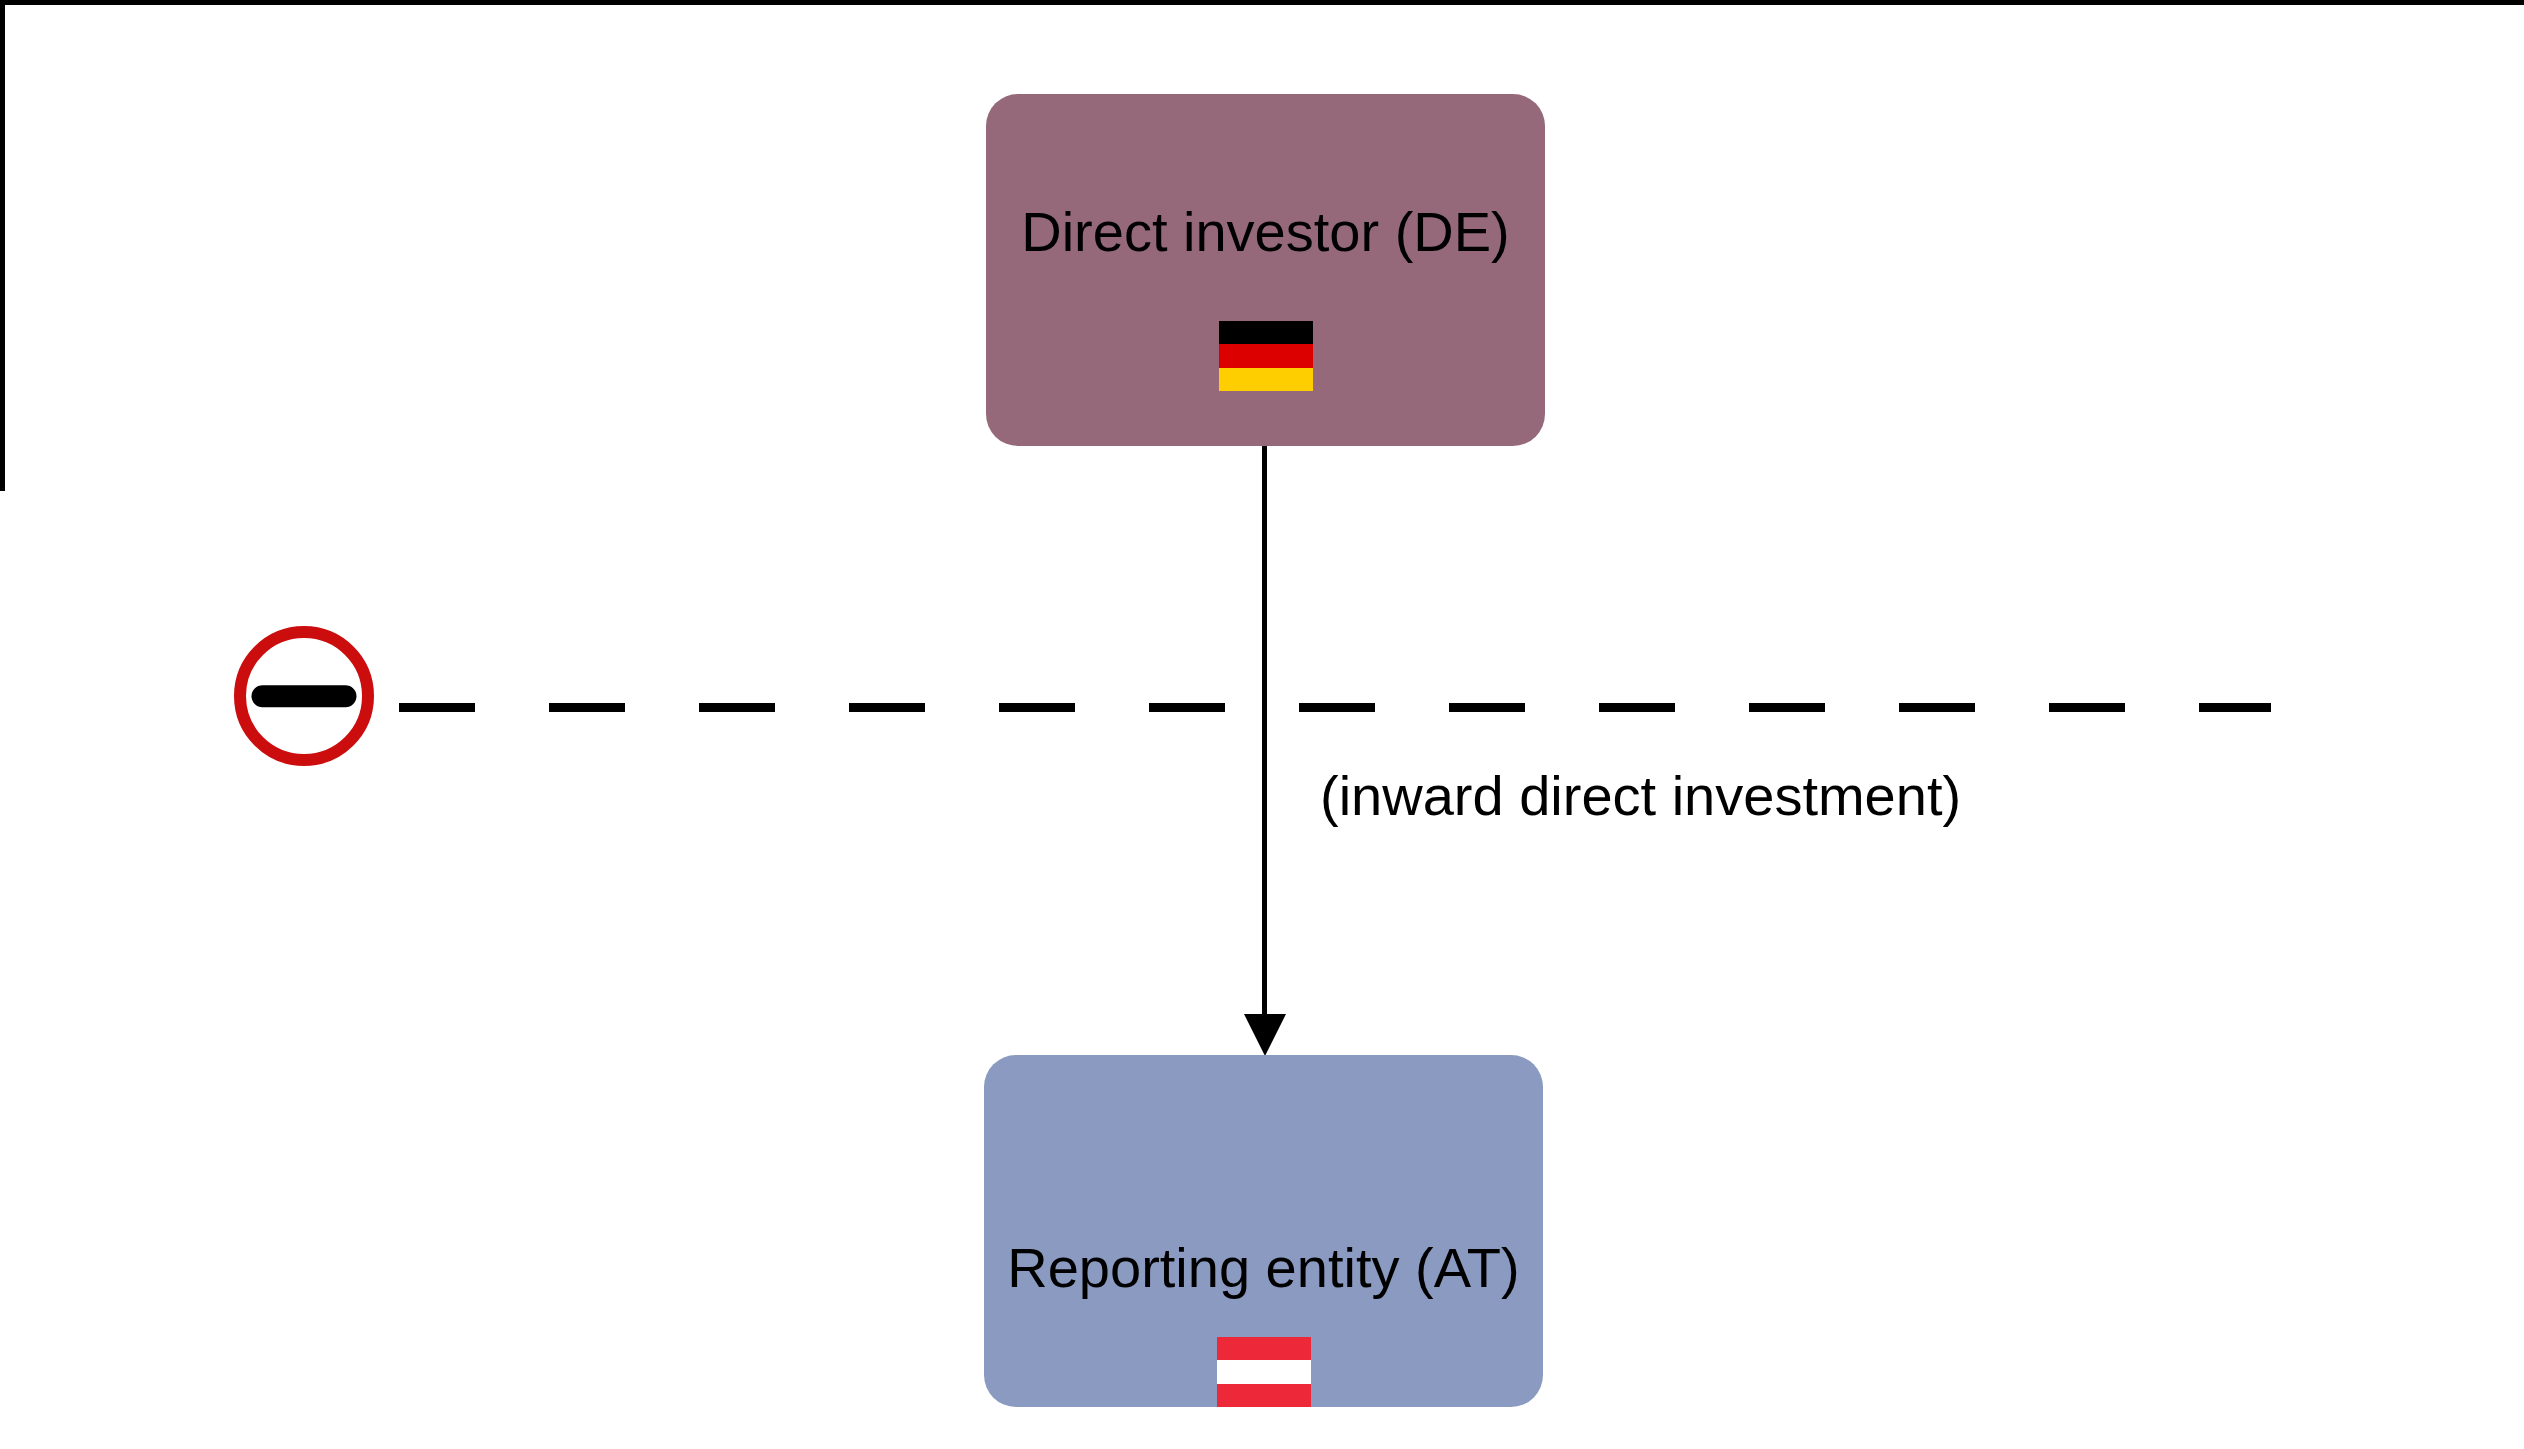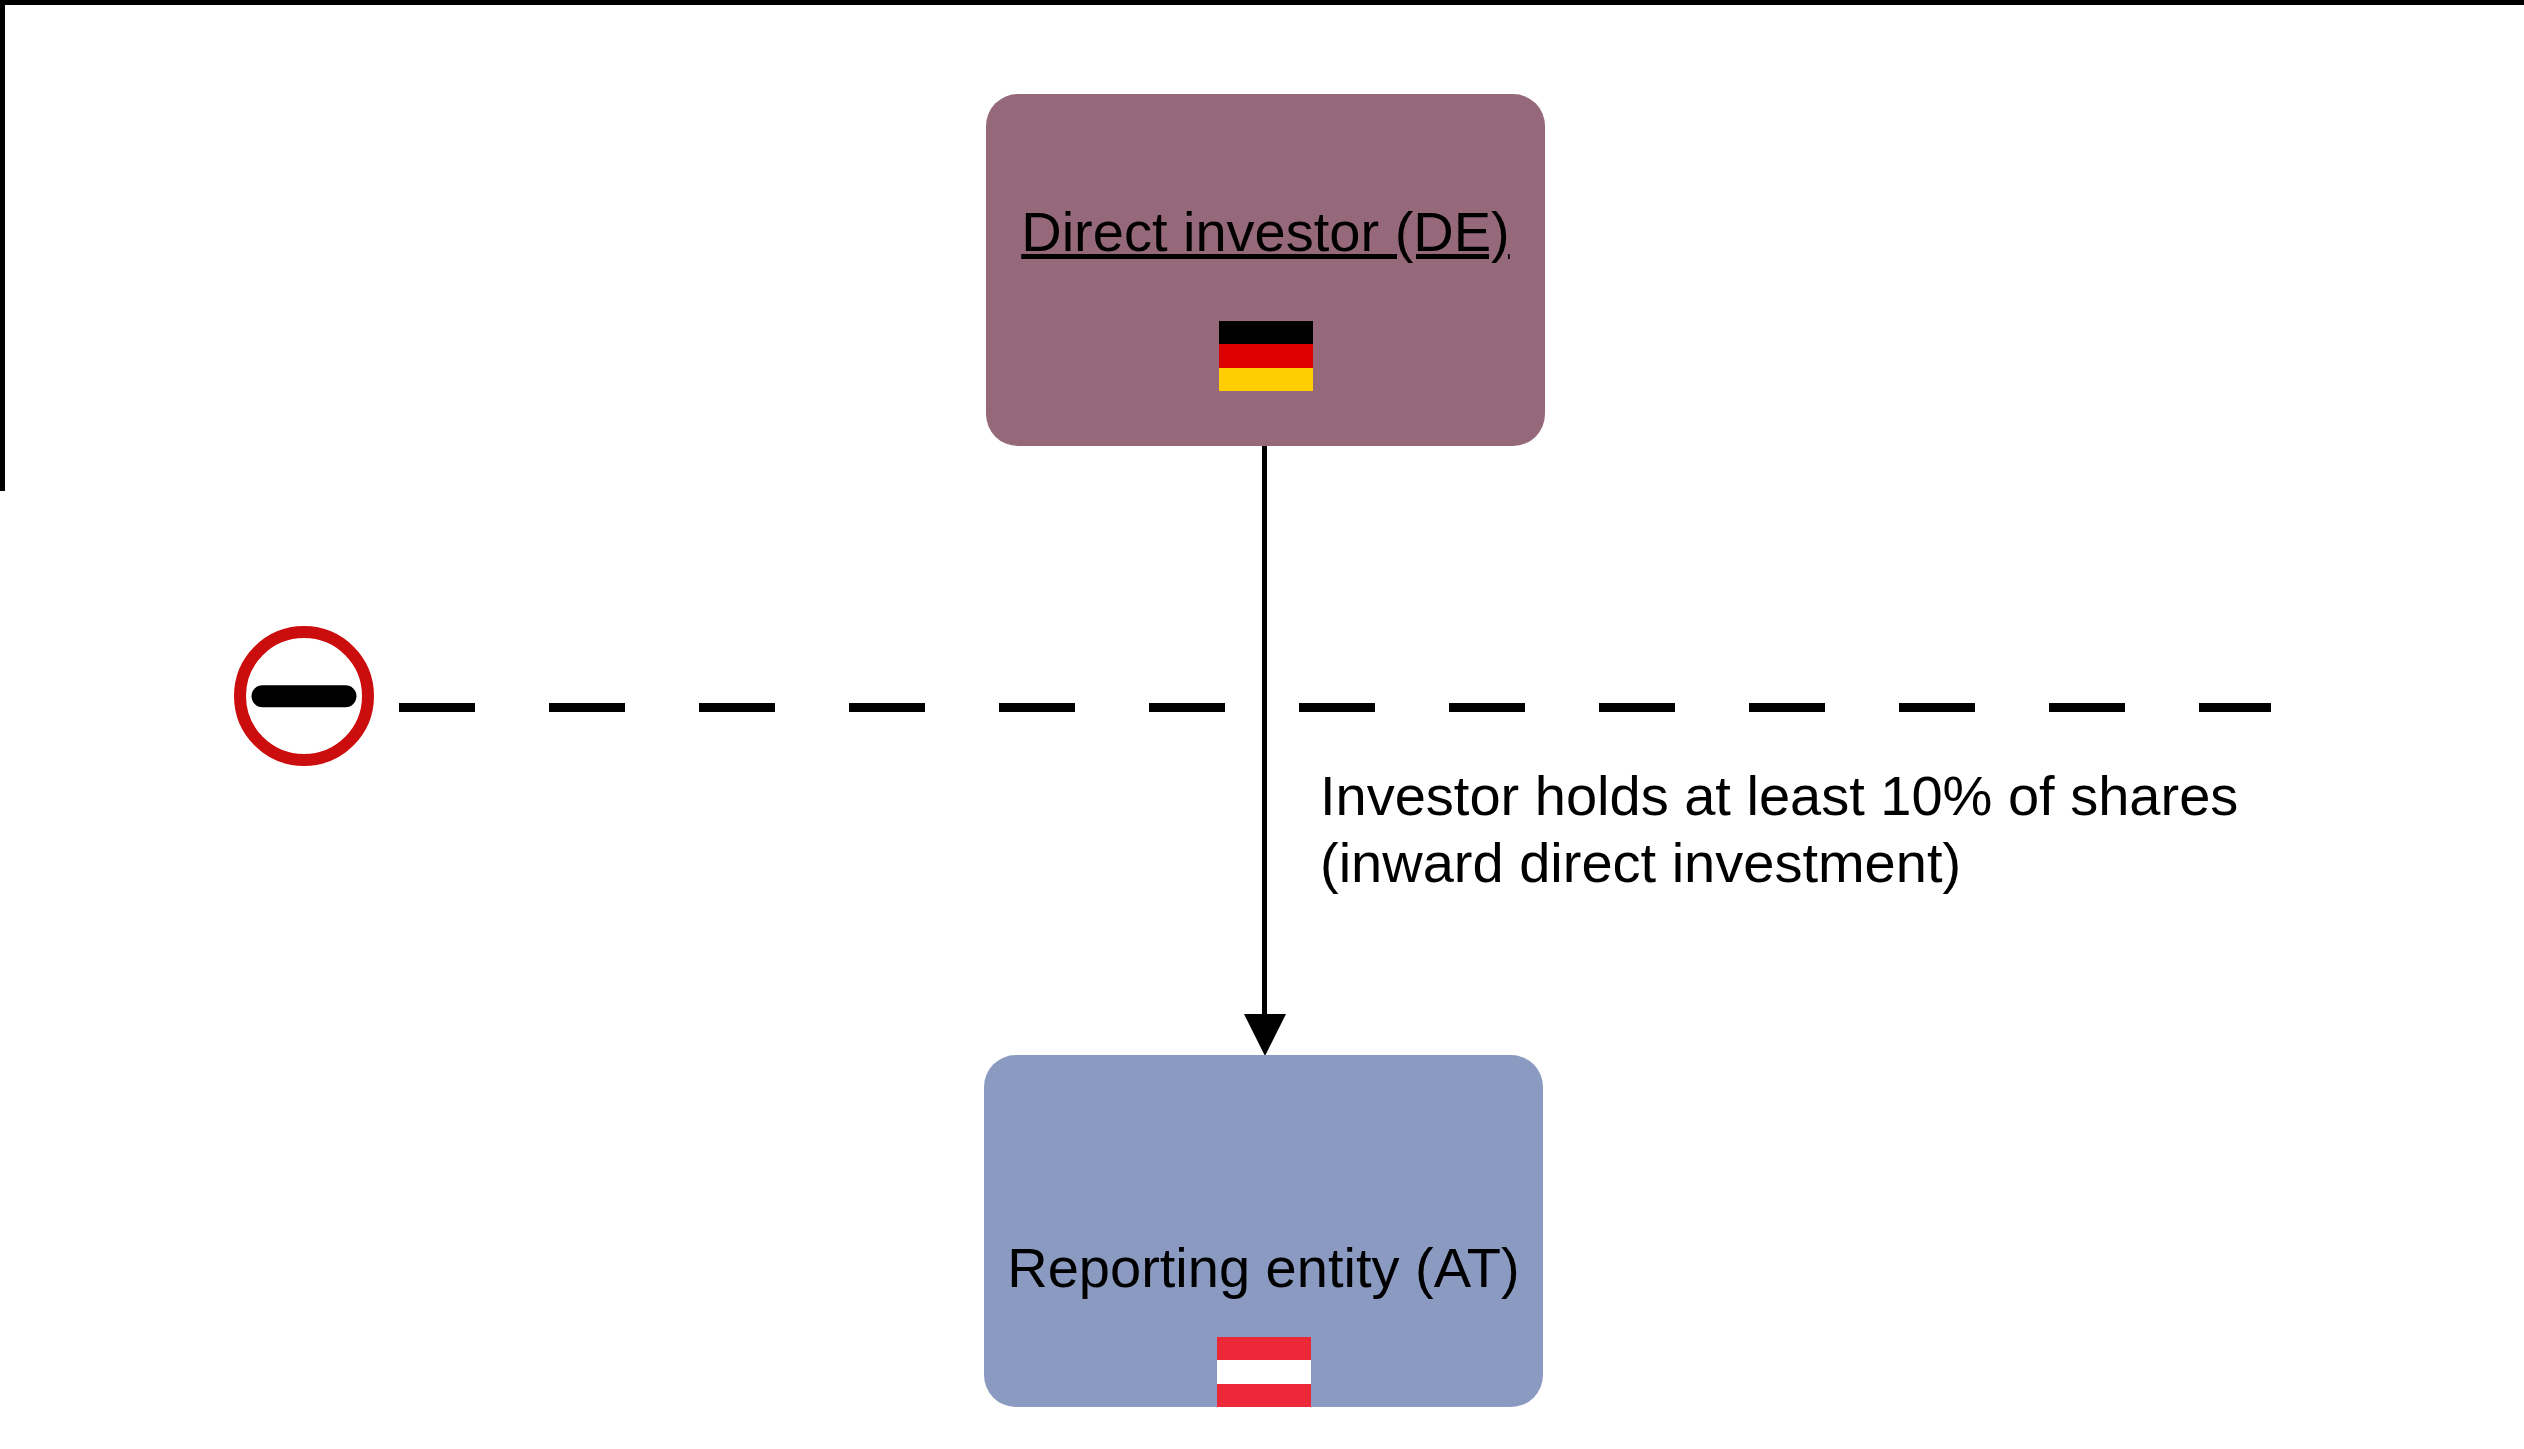--- a/index.html
+++ b/index.html
@@ -100,40 +100,39 @@
   }
 </style>
 </head>
 <body>
 
 <div class="canvas">
 
   <div class="frame-top" style="background-color: rgb(0, 0, 0);"></div>
   <div class="frame-left" style="background-color: rgb(0, 0, 0);"></div>
 
-  <div class="node node-top" style="background-color: rgb(150, 105, 122); text-decoration: underline;">
+  <div class="node node-top" style="background-color: rgb(150, 105, 122);">
     <div class="node-label">Direct investor (DE)</div>
     <div class="flag flag-de">
       <div class="stripe s1" style="background-color: rgb(0, 0, 0);"></div>
       <div class="stripe s2" style="background-color: rgb(221, 0, 0);"></div>
       <div class="stripe s3" style="background-color: rgb(255, 206, 0);"></div>
     </div>
   </div>
 
   <div class="arrow-line" style="background-color: rgb(0, 0, 0);"></div>
   <div class="arrow-head" style="border-top-color: rgb(0, 0, 0);"></div>
 
   <div class="dashed-line"></div>
 
   <div class="no-entry" style="border-color: rgb(204, 13, 13);">
     <div class="no-entry-bar" style="background-color: rgb(0, 0, 0);"></div>
   </div>
 
   <div class="edge-label">
-    <div>Investor holds at least 10% of shares</div>
     <div>(inward direct investment)</div>
   </div>
 
   <div class="node node-bottom" style="background-color: rgb(138, 154, 192);">
     <div class="node-label">Reporting entity (AT)</div>
     <div class="flag flag-at">
       <div class="stripe s1" style="background-color: rgb(237, 41, 57);"></div>
       <div class="stripe s2" style="background-color: rgb(255, 255, 255);"></div>
       <div class="stripe s3" style="background-color: rgb(237, 41, 57);"></div>
     </div>

